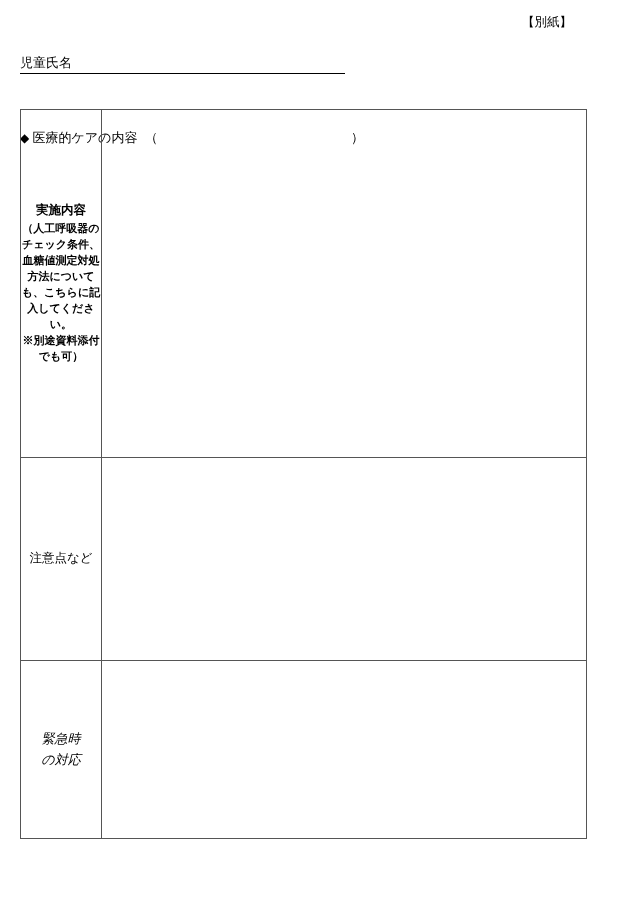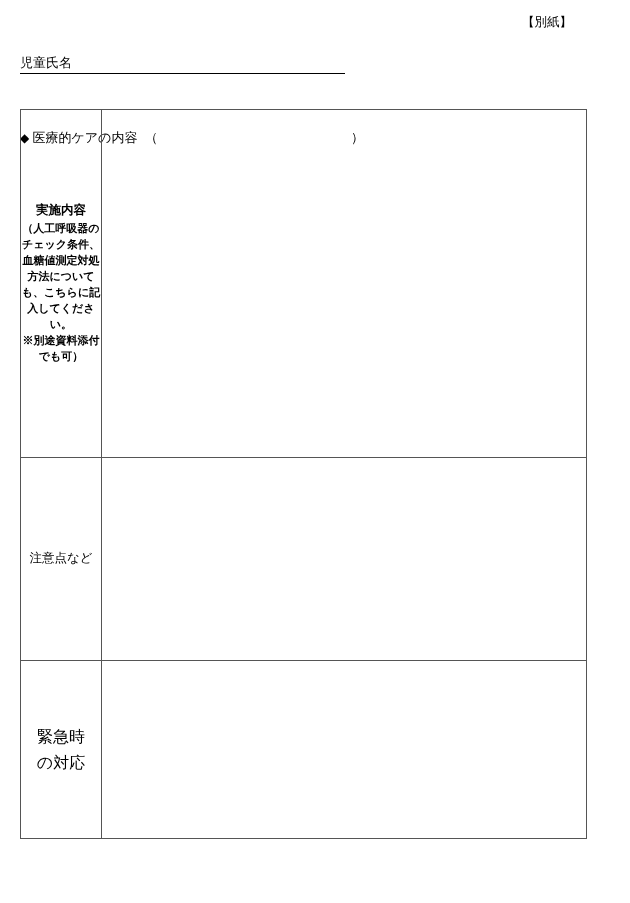--- a/index.html
+++ b/index.html
@@ -98,23 +98,24 @@
   .head-note {
     font-size: 11px;
     display: block;
     text-align: center;
     line-height: 1.45;
   }
   .row1 { height: 348px; font-weight: bold; }
   .row2 { height: 203px; }
   .row3 { height: 178px; }
   .head-center-2line {
-    font-size: 16px;
+    font-size: 13px;
     line-height: 1.6;
     display: block;
+    font-style: italic;
   }
 </style>
 </head>
 <body>
 
 <div class="page">
 
   <div class="corner-label">【別紙】</div>
 
   <div class="name-row">

